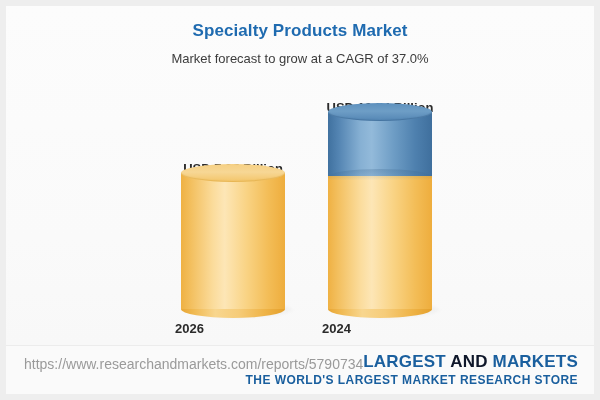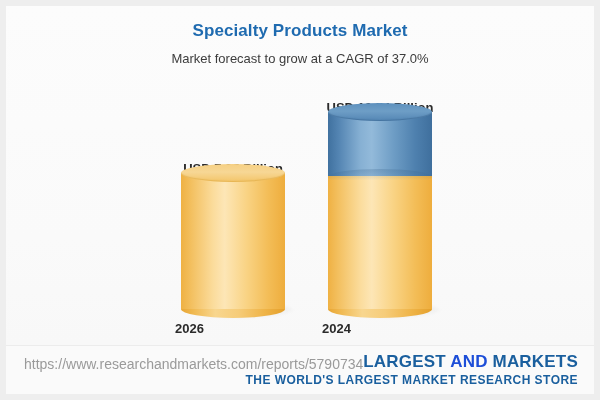--- a/index.html
+++ b/index.html
@@ -208,21 +208,21 @@
     text-align: right;
   }
   .logo-main {
     font-size: 17px;
     font-weight: bold;
     letter-spacing: 0.2px;
     line-height: 20px;
     color: #1a5f9e;
     white-space: nowrap;
   }
-  .logo-and { color: #1d4ed8; text-align: right; }
+  .logo-and { color: #0f172a; text-align: right; }
   .logo-tag {
     margin-top: 1px;
     font-size: 12px;
     font-weight: bold;
     letter-spacing: 0.45px;
     color: #1a5f9e;
     white-space: nowrap;
   }
 </style>
 </head>

